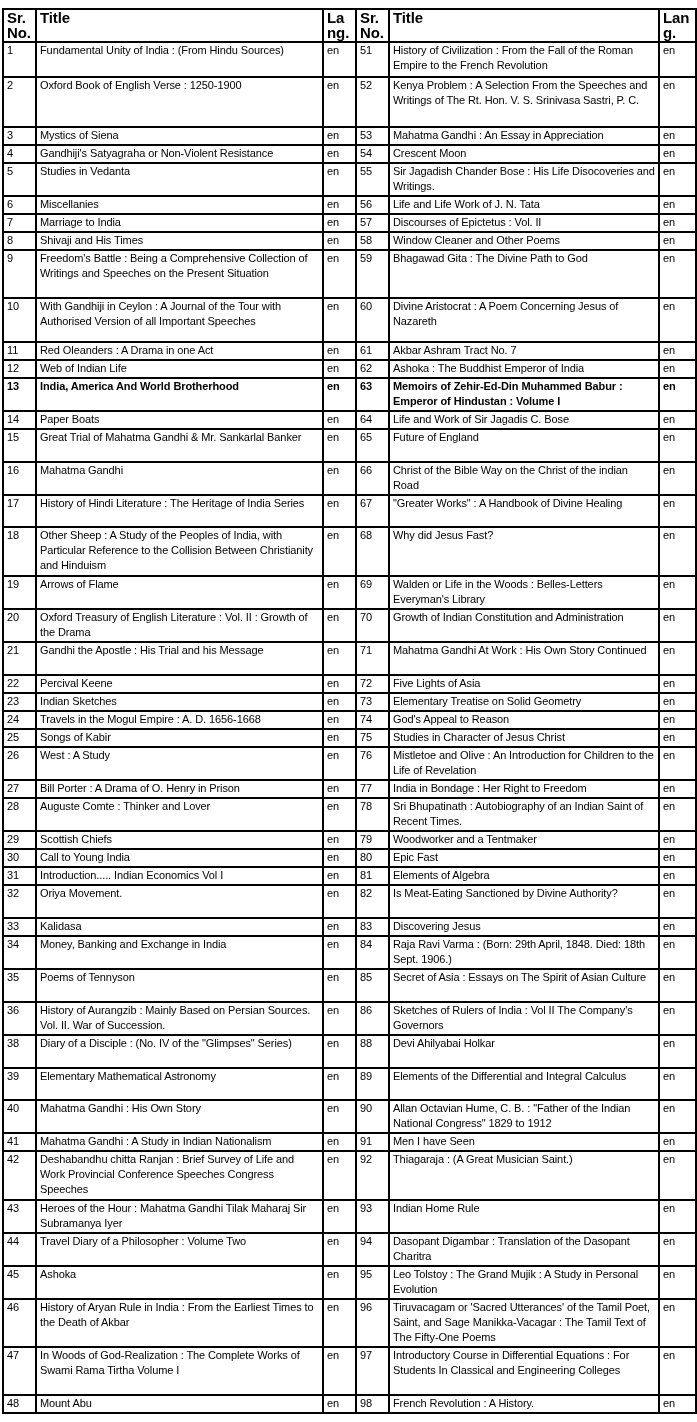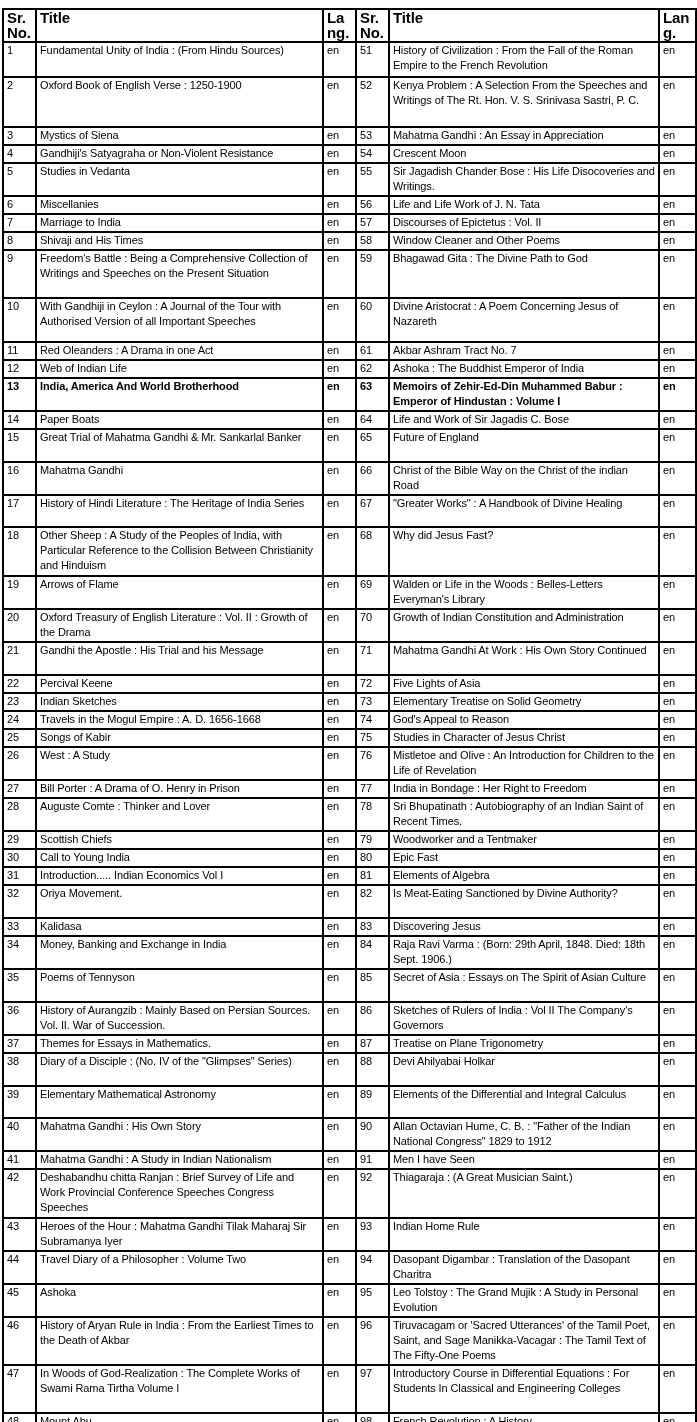--- a/index.html
+++ b/index.html
@@ -351,28 +351,20 @@
           <td>en</td>
         </tr>
         <tr style="height: 33px;">
           <td>36</td>
           <td>History of Aurangzib : Mainly Based on Persian Sources. Vol. II. War of Succession.</td>
           <td>en</td>
           <td>86</td>
           <td>Sketches of Rulers of India : Vol II The Company's Governors</td>
           <td>en</td>
         </tr>
-        <tr style="height: 16px;">
-          <td>37</td>
-          <td>Themes for Essays in Mathematics.</td>
-          <td>en</td>
-          <td>87</td>
-          <td>Treatise on Plane Trigonometry</td>
-          <td>en</td>
-        </tr>
         <tr style="height: 33px;">
           <td>38</td>
           <td>Diary of a Disciple : (No. IV of the "Glimpses" Series)</td>
           <td>en</td>
           <td>88</td>
           <td>Devi Ahilyabai Holkar</td>
           <td>en</td>
         </tr>
         <tr style="height: 32px;">
           <td>39</td>

